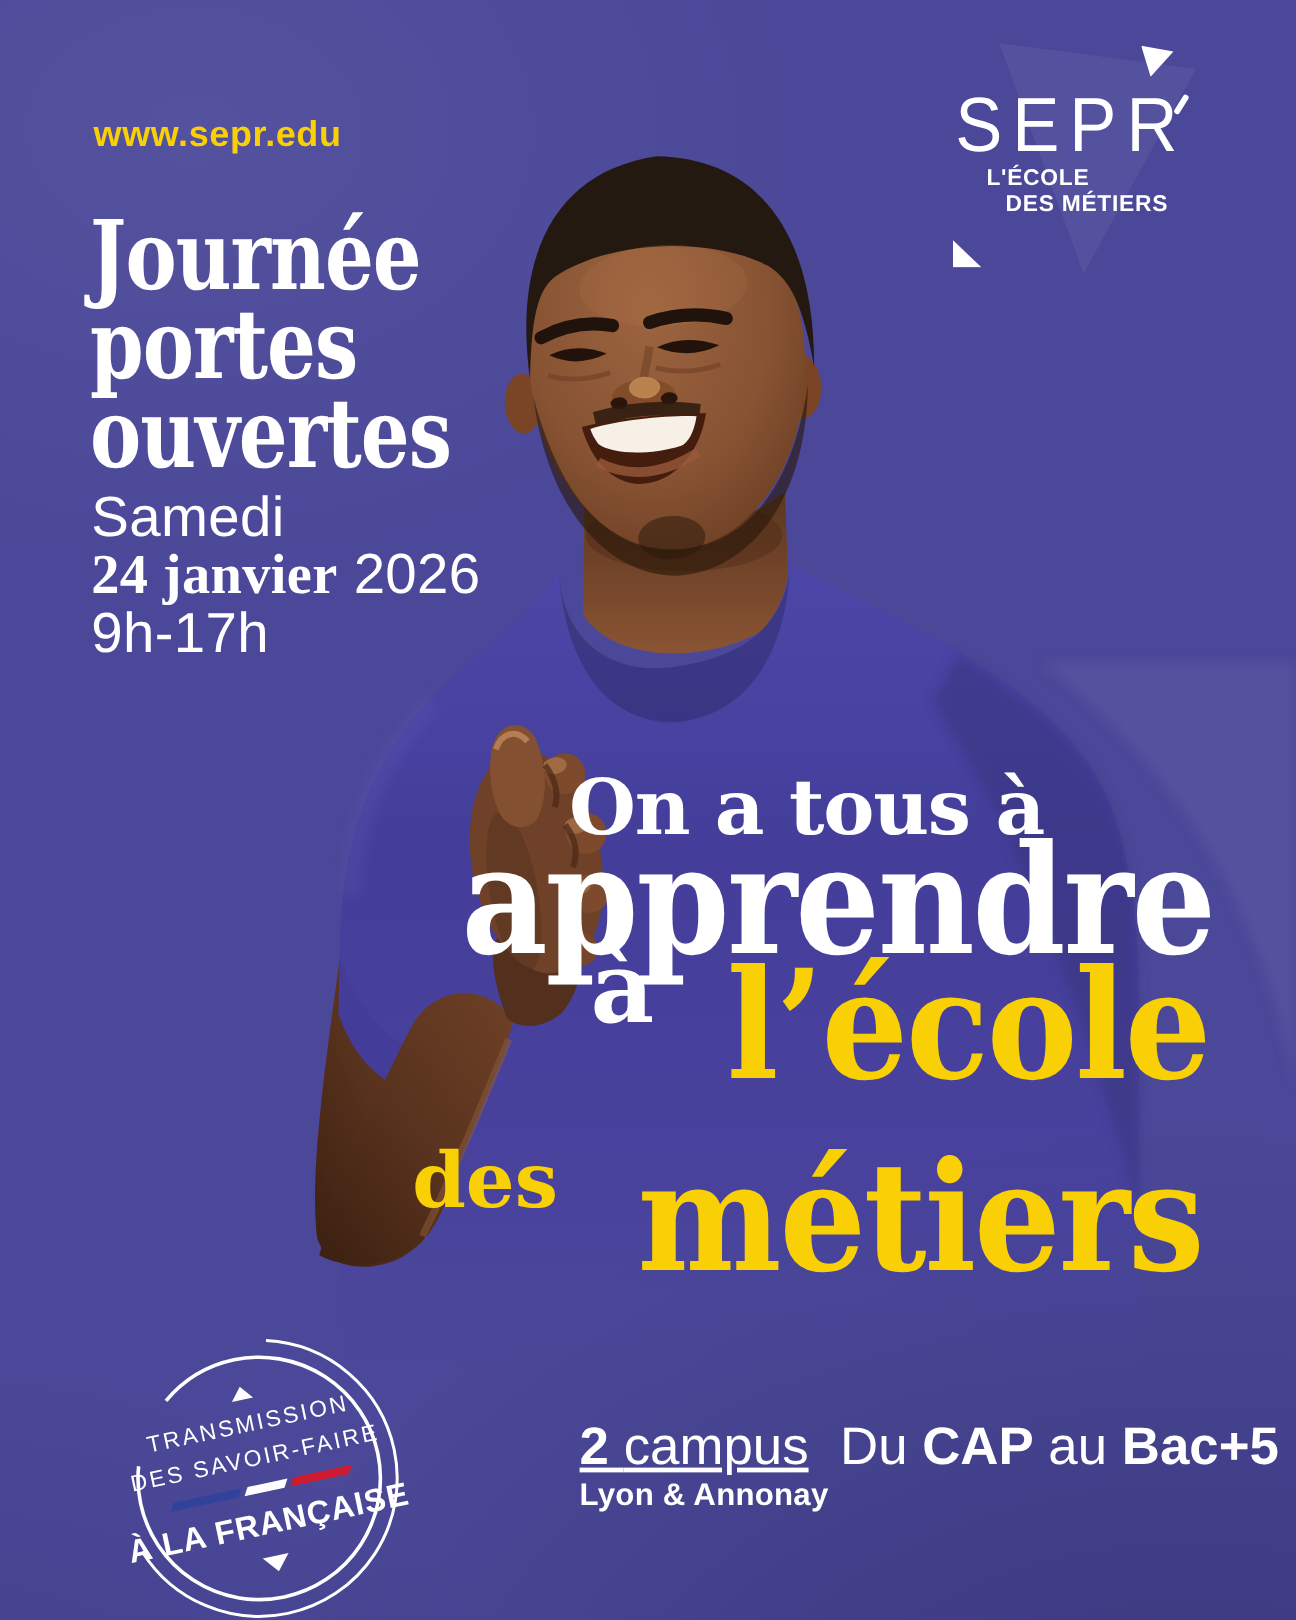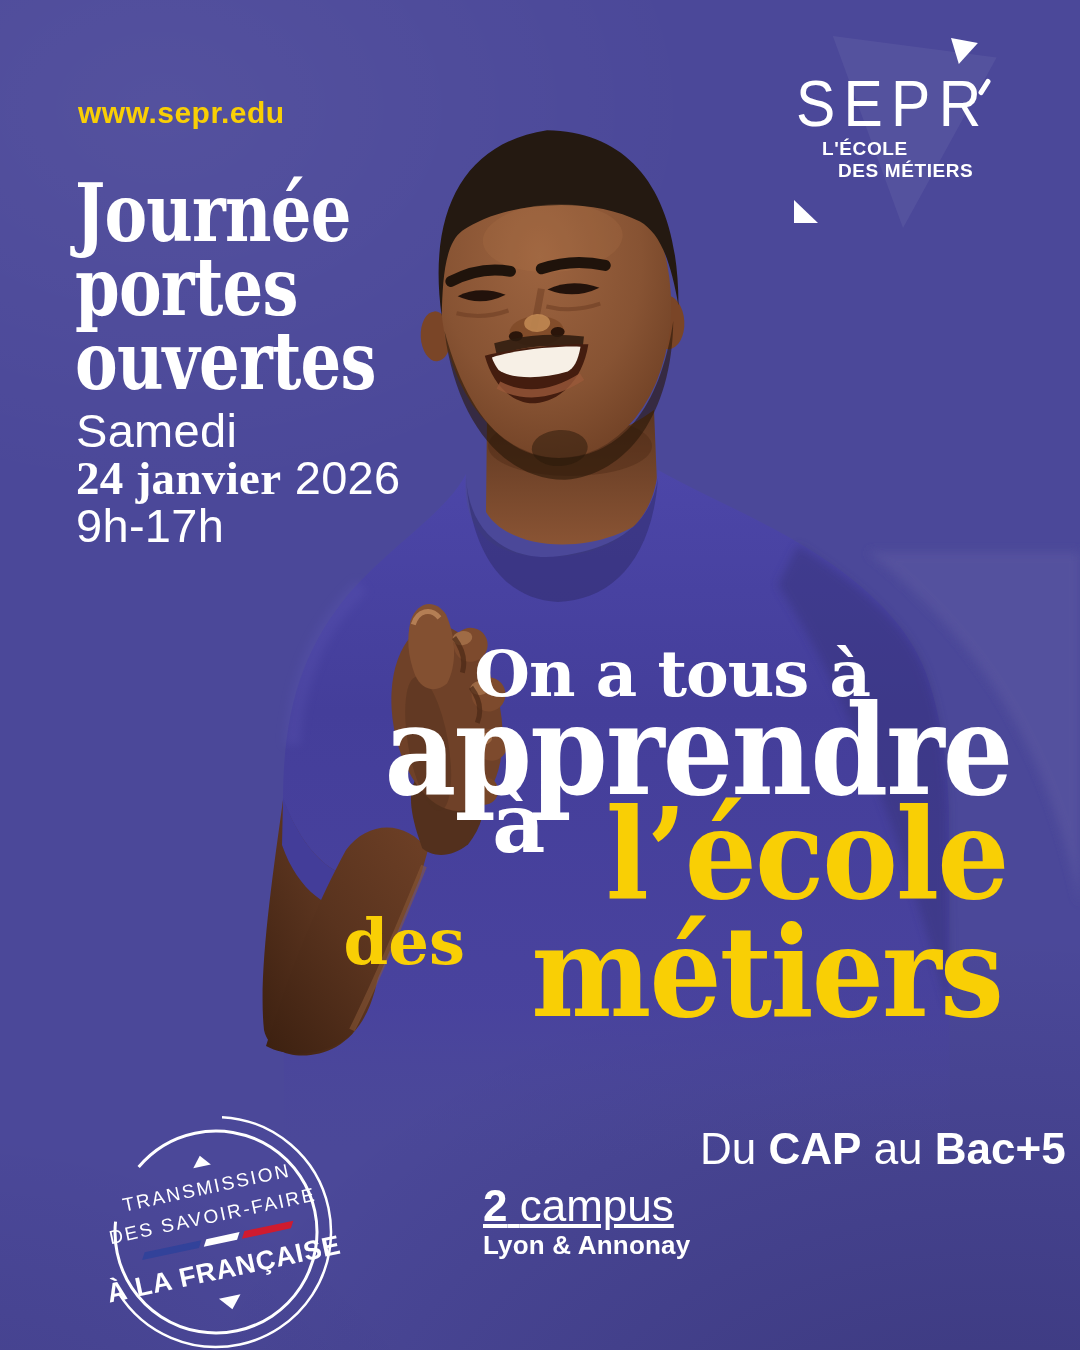--- a/index.html
+++ b/index.html
@@ -53,21 +53,21 @@
     clip-path:polygon(0 4%, 96% 22%, 28% 100%);}
   .tri-b{left:794px;top:200px;width:24px;height:23px;background:#fff;
     clip-path:polygon(0 0, 100% 100%, 0 100%);}
   
   .hl{right:70px;color:#fff;white-space:nowrap;
       font-family:"DejaVu Serif","Liberation Serif",serif;font-weight:700;}
   .hl-row{display:flex;align-items:baseline;justify-content:flex-end;}
   .hl1{top:636px;right:210px;font-size:64px;letter-spacing:-1px;}
   .hl2{top:676px;right:68px;font-size:126px;transform:scaleX(.88);transform-origin:right top;letter-spacing:-2px;}
   .hl3{top:780px;right:72px;}
-  .hl4{top:898px;right:78px;}
+  .hl4{top:940px;right:78px;}
   .big{font-size:126px;letter-spacing:-2px;transform:scaleX(.90);transform-origin:right bottom;display:inline-block;}
   .yellow{color:#F9CF05;}
   .raise-a{font-size:82px;position:relative;top:-46px;margin-right:16px;}
   .raise-des{font-size:64px;position:relative;top:-52px;margin-right:14px;}
   
   .badge{left:91px;top:1107px;width:250px;height:250px;transform:rotate(-12deg);color:#fff;}
   .badge svg{position:absolute;left:0;top:0;}
   .badge-inner{
     position:absolute;inset:0;display:flex;flex-direction:column;
     align-items:center;justify-content:center;gap:6px;text-align:center;
@@ -80,21 +80,21 @@
     border-top:13px solid #fff;margin-top:6px;}
   .flag{display:flex;align-items:center;height:7px;margin:4px 0 2px 0;transform:skewX(-30deg);}
   .flag .fb{width:58px;height:7px;background:#32429a;margin-right:5px;}
   .flag .fw{width:34px;height:7px;background:#fff;margin-right:5px;}
   .flag .fr{width:50px;height:7px;background:#cf1b2f;}
   
   .campus{left:483px;top:1183px;color:#fff;}
   .campus .row1{font-size:44px;line-height:46px;text-decoration:underline;}
   .campus .row1 b{font-weight:700;}
   .campus .row2{font-size:26px;font-weight:700;margin-top:1px;letter-spacing:.2px;}
-  .levels{left:700px;top:1126px;color:#fff;font-size:44px;line-height:46px;}
+  .levels{left:700px;top:1183px;color:#fff;font-size:44px;line-height:46px;}
   .levels b{font-weight:700;}
   .thin{font-weight:400;}
 </style>
 </head>
 <body>
 
 <div class="poster">
 
   <svg class="abs" style="left:0;top:0" width="1080" height="1350" viewBox="0 0 1080 1350" aria-hidden="true">
     <defs>

